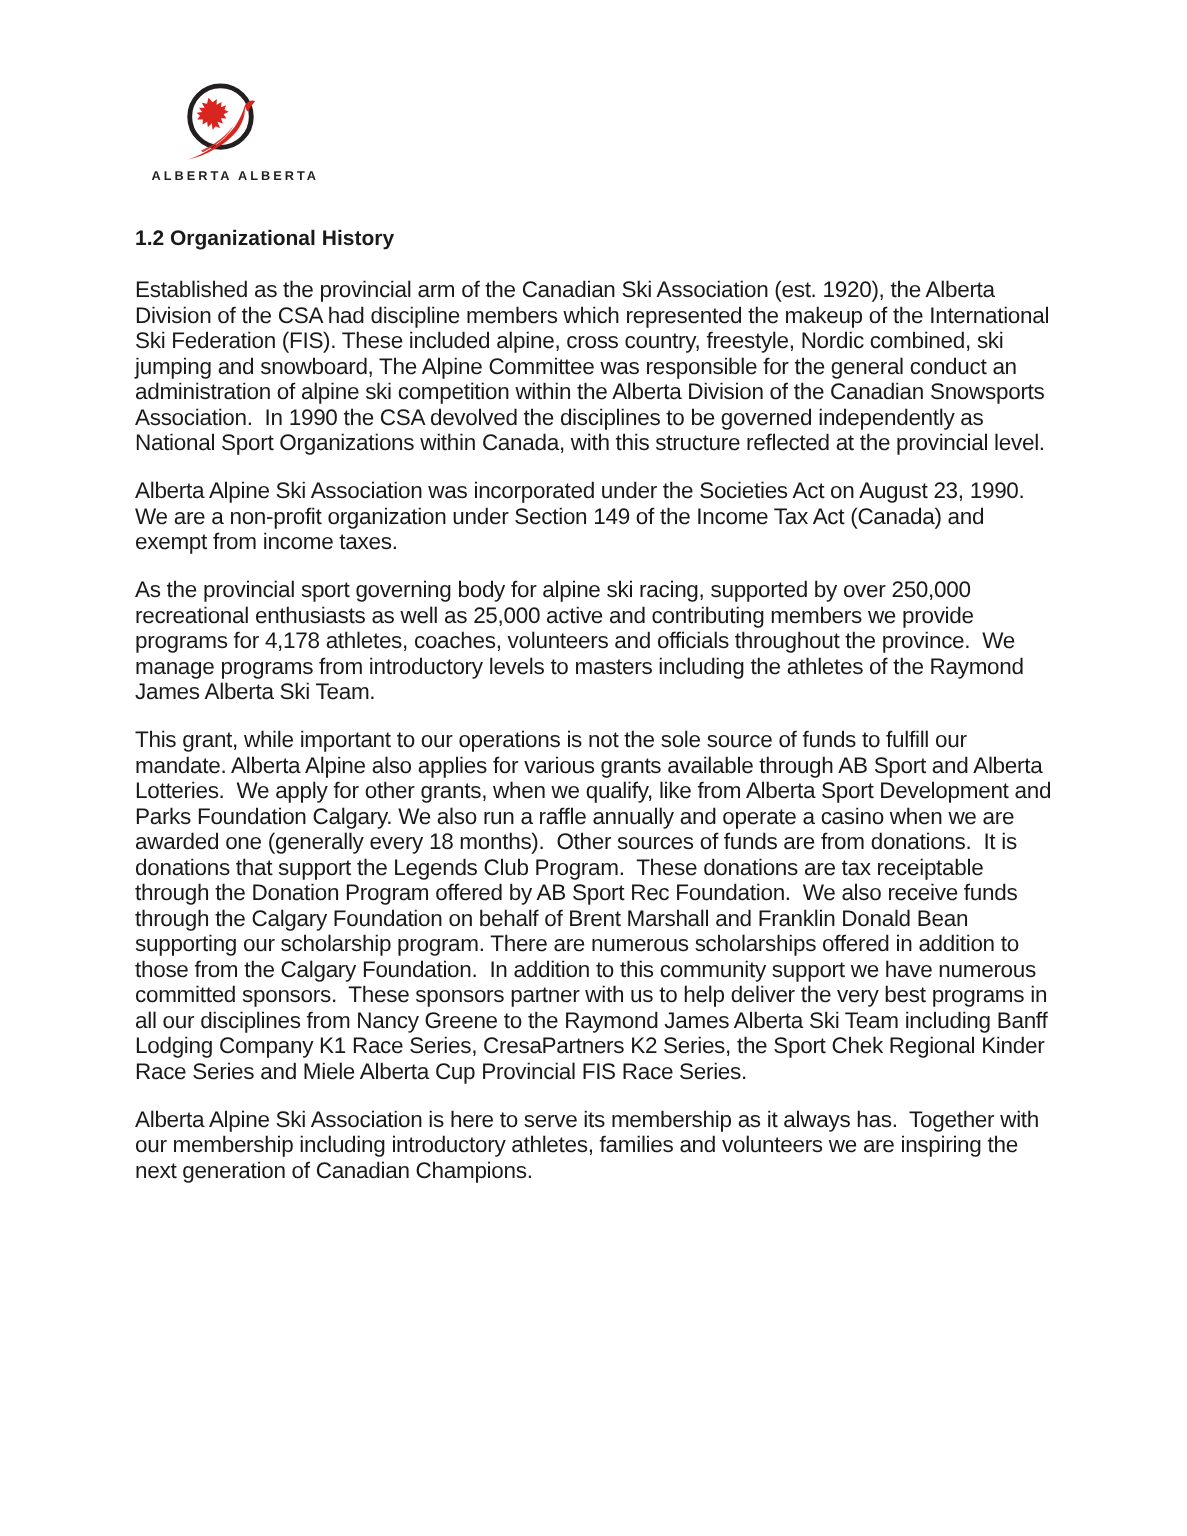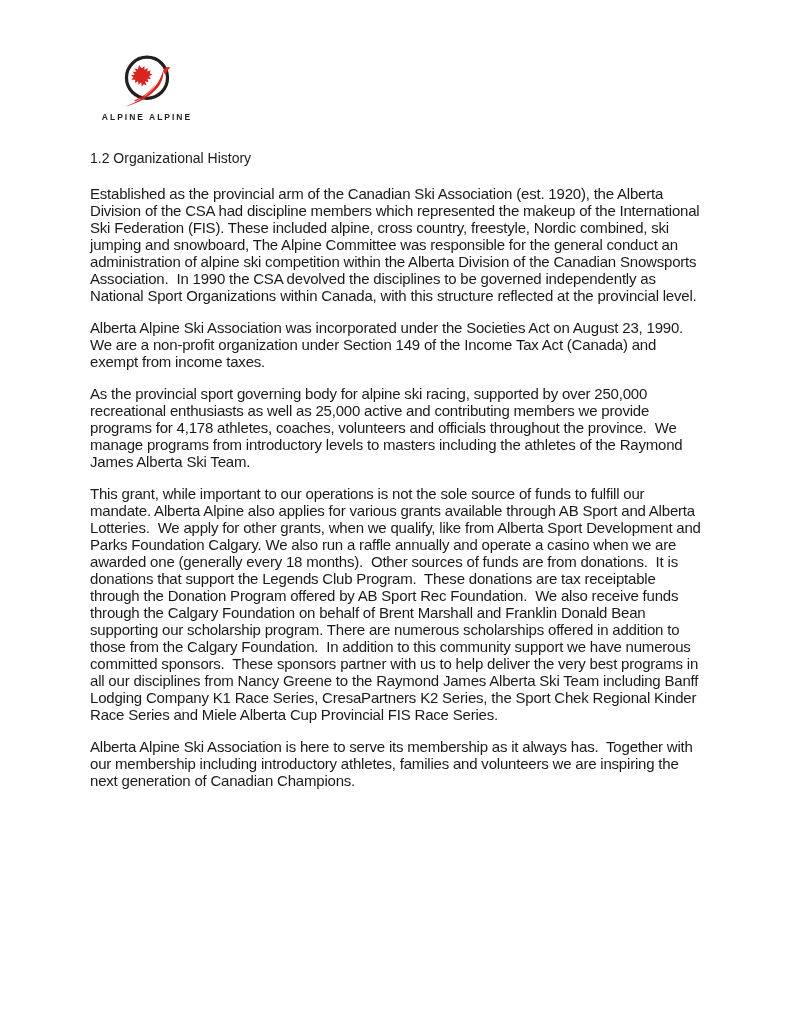--- a/index.html
+++ b/index.html
@@ -47,21 +47,21 @@
     margin: 0 0 15px 0;
     font-size: 17.5px;
     line-height: 20px;
     font-weight: bold;
     color: var(--text-color, #1a1a1a);
   }
   .doc-section-heading {
     margin: 0 0 18px 0;
     font-size: 14px;
     line-height: 17px;
-    font-weight: normal;
+    font-weight: bold;
     color: var(--text-color, #1a1a1a);
   }
   .para {
     margin: 0 0 15px 0;
     font-size: 15px;
     letter-spacing: -0.2px;
     line-height: 17px;
     color: var(--text-color, #1a1a1a);
     white-space: pre-wrap;
     text-align: left;
@@ -77,21 +77,21 @@
       <circle cx="50" cy="44" r="38" fill="#ffffff" stroke="var(--ring-color, #231f20)" stroke-width="6"></circle>
       <g fill="var(--leaf-color, #d9251f)">
         <path transform="translate(40,40) rotate(-14) scale(0.40)" d="M0,-50 L9,-33 L24,-40 L19,-23 L36,-27 L30,-12 L47,-14 L39,-2 L50,7 L33,11 L38,26 L22,21 L24,38 L9,29 L12,50 L0,41 L-12,50 L-9,29 L-24,38 L-22,21 L-38,26 L-33,11 L-50,7 L-39,-2 L-47,-14 L-30,-12 L-36,-27 L-19,-23 L-24,-40 L-9,-33 Z"></path>
       </g>
       <g fill="var(--leaf-color, #d9251f)">
         <path d="M10,97 C30,90 52,78 68,56 C74,47 78,38 80,30 C81,40 78,52 70,62 C56,79 32,92 10,97 Z"></path>
         <path d="M80,30 C84,24 89,23 93,25 C89,29 86,33 84,38 C82,36 80,33 80,30 Z"></path>
         <path d="M26,86 C44,78 57,68 66,55 C60,68 46,79 28,88 Z" opacity="0.9"></path>
       </g>
     </svg>
-    <div class="logo-brand">ALPINE ALPINE</div>
+    <div class="logo-brand">ALBERTA ALBERTA</div>
   </div>
 
   <div class="content">
     <h2 class="doc-section-heading">1.2 Organizational History</h2>
     <div>
         <p class="para">Established as the provincial arm of the Canadian Ski Association (est. 1920), the Alberta Division of the CSA had discipline members which represented the makeup of the International Ski Federation (FIS). These included alpine, cross country, freestyle, Nordic combined, ski jumping and snowboard, The Alpine Committee was responsible for the general conduct an administration of alpine ski competition within the Alberta Division of the Canadian Snowsports Association.  In 1990 the CSA devolved the disciplines to be governed independently as National Sport Organizations within Canada, with this structure reflected at the provincial level.</p>
         <p class="para">Alberta Alpine Ski Association was incorporated under the Societies Act on August 23, 1990.  We are a non-profit organization under Section 149 of the Income Tax Act (Canada) and exempt from income taxes.</p>
         <p class="para">As the provincial sport governing body for alpine ski racing, supported by over 250,000 recreational enthusiasts as well as 25,000 active and contributing members we provide programs for 4,178 athletes, coaches, volunteers and officials throughout the province.  We manage programs from introductory levels to masters including the athletes of the Raymond James Alberta Ski Team.</p>
         <p class="para">This grant, while important to our operations is not the sole source of funds to fulfill our mandate. Alberta Alpine also applies for various grants available through AB Sport and Alberta Lotteries.  We apply for other grants, when we qualify, like from Alberta Sport Development and Parks Foundation Calgary. We also run a raffle annually and operate a casino when we are awarded one (generally every 18 months).  Other sources of funds are from donations.  It is donations that support the Legends Club Program.  These donations are tax receiptable through the Donation Program offered by AB Sport Rec Foundation.  We also receive funds through the Calgary Foundation on behalf of Brent Marshall and Franklin Donald Bean supporting our scholarship program. There are numerous scholarships offered in addition to those from the Calgary Foundation.  In addition to this community support we have numerous committed sponsors.  These sponsors partner with us to help deliver the very best programs in all our disciplines from Nancy Greene to the Raymond James Alberta Ski Team including Banff Lodging Company K1 Race Series, CresaPartners K2 Series, the Sport Chek Regional Kinder Race Series and Miele Alberta Cup Provincial FIS Race Series.</p>
         <p class="para">Alberta Alpine Ski Association is here to serve its membership as it always has.  Together with our membership including introductory athletes, families and volunteers we are inspiring the next generation of Canadian Champions.</p>

